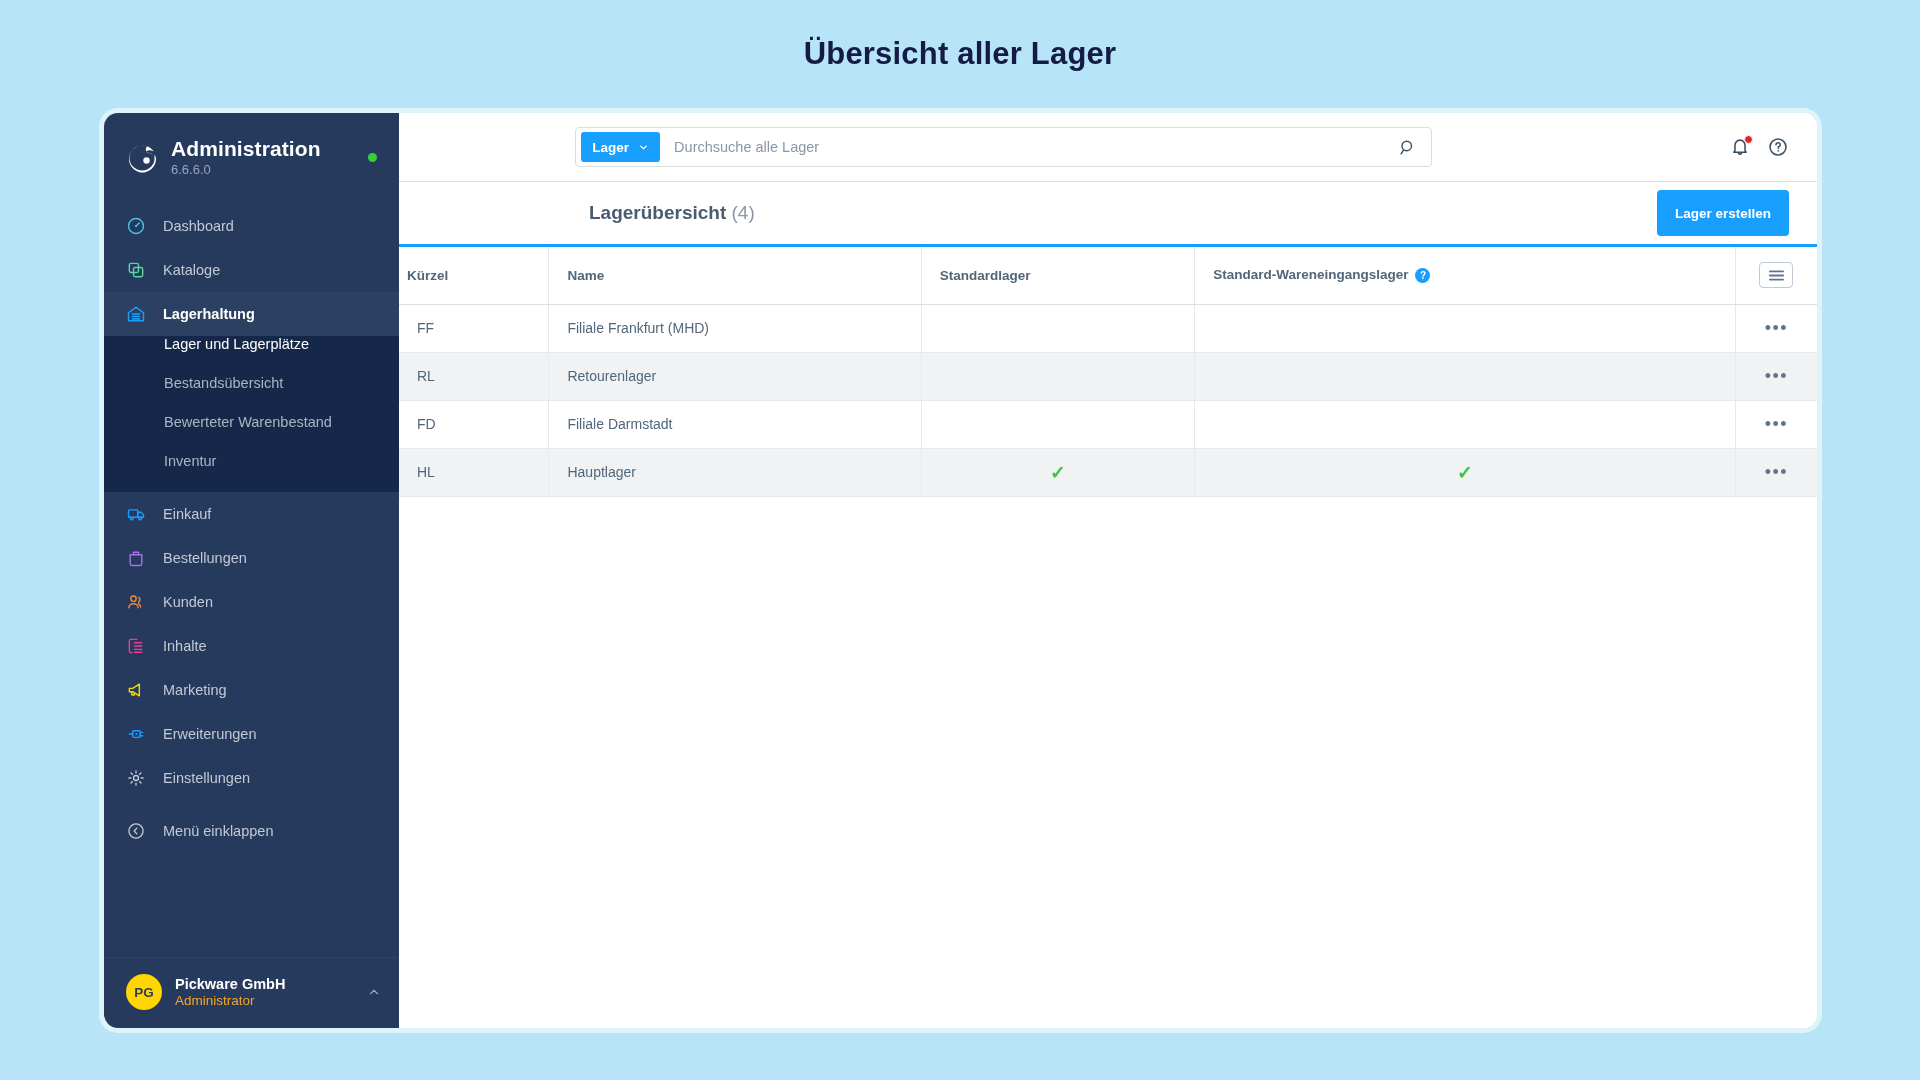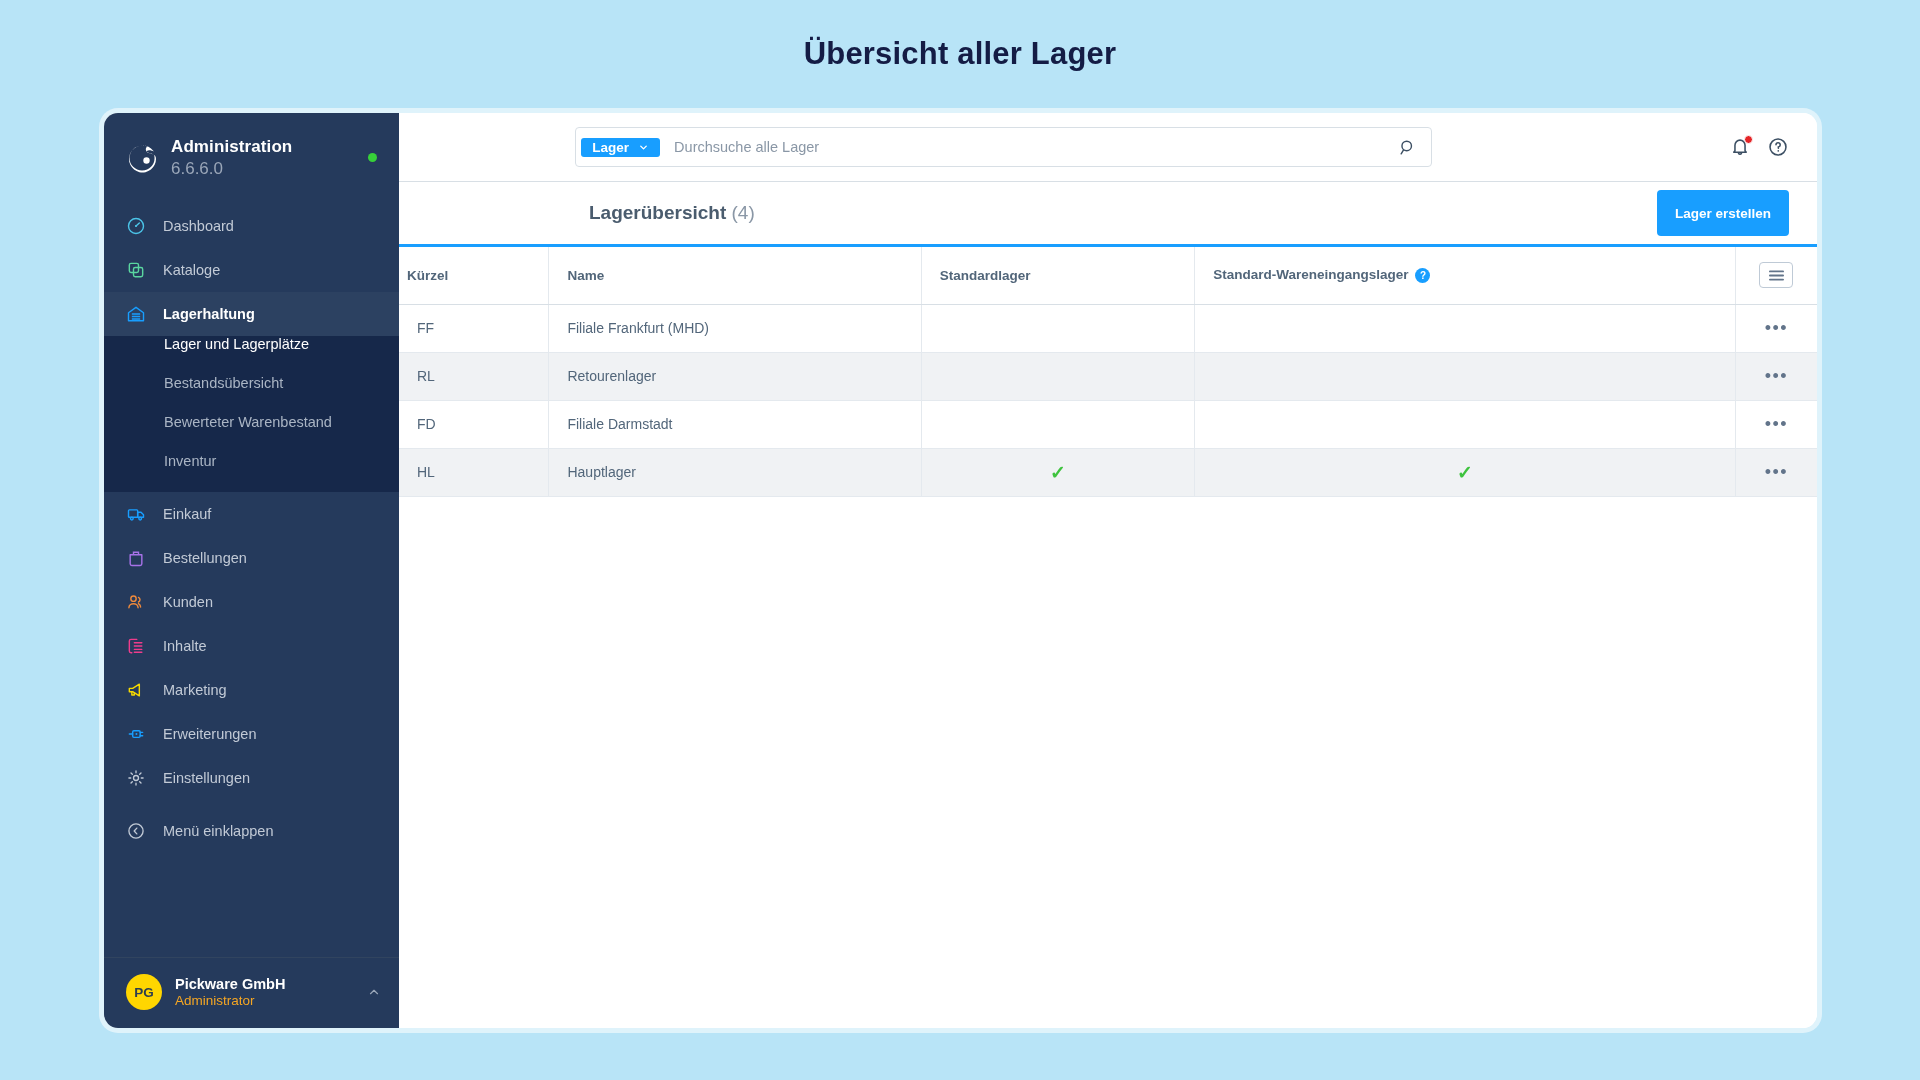--- a/index.html
+++ b/index.html
@@ -40,22 +40,22 @@
     color: #c5ccd6;
   }
   .brand {
     display: flex; align-items: center;
     padding: 24px 18px 26px 22px;
     gap: 13px;
     position: relative;
   }
   .brand-logo { width: 32px; height: 32px; flex-shrink: 0; }
   .brand-text { line-height: 1.15; }
-  .brand-name { color: #fff; font-size: 17px; font-weight: bold; letter-spacing: .1px; }
-  .brand-version { color: #9aa6b8; font-size: 17px; margin-top: 2px; }
+  .brand-name { color: #fff; font-size: 21px; font-weight: bold; letter-spacing: .1px; }
+  .brand-version { color: #9aa6b8; font-size: 13px; margin-top: 2px; }
   .brand-dot {
     width: 9px; height: 9px; border-radius: 50%;
     background: #37d039;
     margin-left: auto; margin-right: 4px;
   }
 
   .nav { flex: 1; overflow: hidden; }
   .nav-item {
     display: flex; align-items: center;
     height: 44px;
@@ -115,21 +115,21 @@
     display: flex; align-items: center;
     padding: 0 4px 0 5px;
     background: #fff;
   }
   .search-pill {
     background: #189eff;
     color: #fff;
     font-size: 13.5px;
     font-weight: bold;
     border-radius: 3px;
-    height: 19px;
+    height: 30px;
     padding: 0 11px;
     display: flex; align-items: center; gap: 9px;
     cursor: pointer;
   }
   .search-input {
     flex: 1;
     border: none; outline: none;
     font-family: "Liberation Sans", sans-serif;
     font-size: 14.5px;
     color: #2c3e50;

